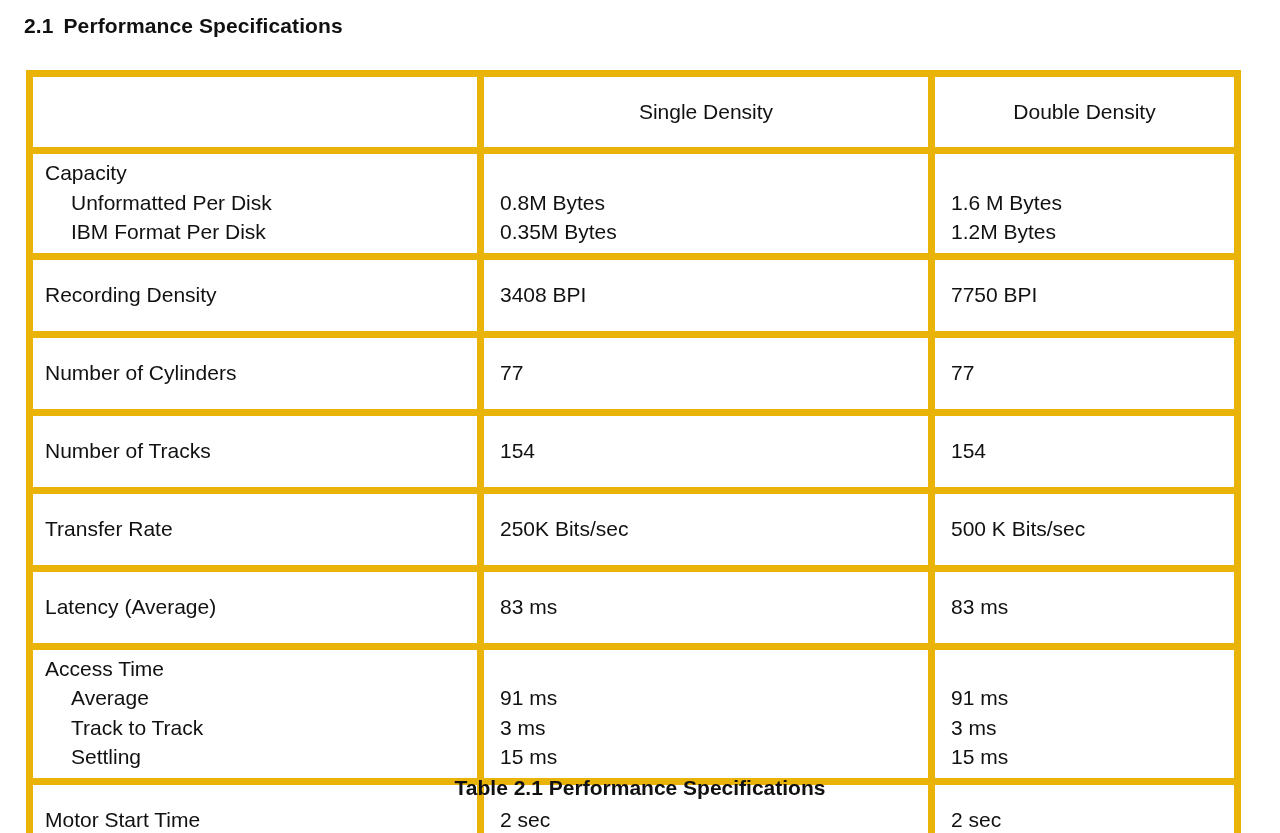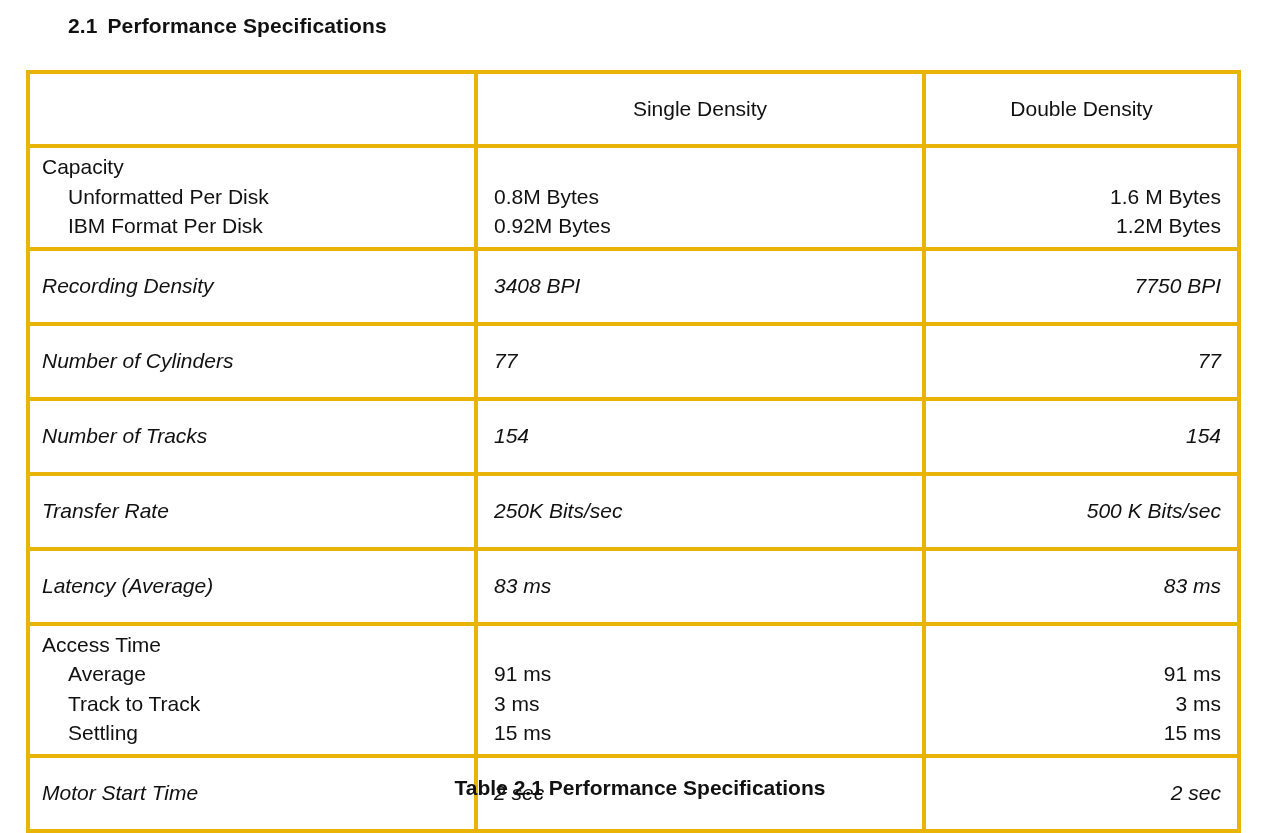--- a/index.html
+++ b/index.html
@@ -1,26 +1,26 @@
 <!DOCTYPE html>
 <html><head>
 <meta charset="utf-8">
 <style>
   html, body { margin: 0; padding: 0; background: #ffffff; }
   body { width: 1280px; height: 833px; position: relative; overflow: hidden;
          font-family: "Liberation Sans", "DejaVu Sans", sans-serif; color: #111; }
   .section-title { position: absolute; left: 24px; top: 14px; font-size: 21px; font-weight: bold; letter-spacing: 0.1px; }
-  .section-title .num { margin-right: 10px; margin-left: 44px; }
+  .section-title .num { margin-right: 10px; }
   table.spec { position: absolute; left: 26px; top: 70px; width: 1215px; border-collapse: collapse; }
-  table.spec td, table.spec th { border: 4px solid #eab308; font-size: 21px; font-weight: normal; padding: 16px; vertical-align: middle; }
+  table.spec td, table.spec th { border: 7px solid #eab308; font-size: 21px; font-weight: normal; padding: 16px; vertical-align: middle; }
   table.spec th { height: 38px; text-align: center; }
   .c0 { width: 416px; text-align: left; padding-left: 12px !important; }
   .c1 { width: 412px; text-align: left; }
-  .c2 { text-align: right; }
-  tr.single td { height: 39px; font-style: italic; }
+  .c2 { text-align: left; }
+  tr.single td { height: 39px; }
   .line { display: block; line-height: 29.5px; }
   .sub { padding-left: 26px; }
   td.multi { padding-top: 4px !important; padding-bottom: 6px !important; border-radius: 24px; }
   .caption { position: absolute; left: 0; width: 1280px; top: 776px; text-align: center; font-size: 21px; font-weight: bold; }
   .caption .num { margin-right: 6px; }
 </style>
 </head>
 <body>
 
 <div class="section-title"><span class="num">2.1</span><span>Performance Specifications</span></div>
@@ -34,21 +34,21 @@
   </tr>
   <tr>
     <td class="c0 multi">
       <span class="line">Capacity</span>
       <span class="line sub">Unformatted Per Disk</span>
       <span class="line sub">IBM Format Per Disk</span>
     </td>
     <td class="c1 multi">
       <span class="line">&nbsp;</span>
       <span class="line">0.8M Bytes</span>
-      <span class="line">0.92M Bytes</span>
+      <span class="line">0.35M Bytes</span>
     </td>
     <td class="c2 multi">
       <span class="line">&nbsp;</span>
       <span class="line">1.6 M Bytes</span>
       <span class="line">1.2M Bytes</span>
     </td>
   </tr>
   <tr class="single">
         <td class="c0">Recording Density</td>
         <td class="c1">3408 BPI</td>

